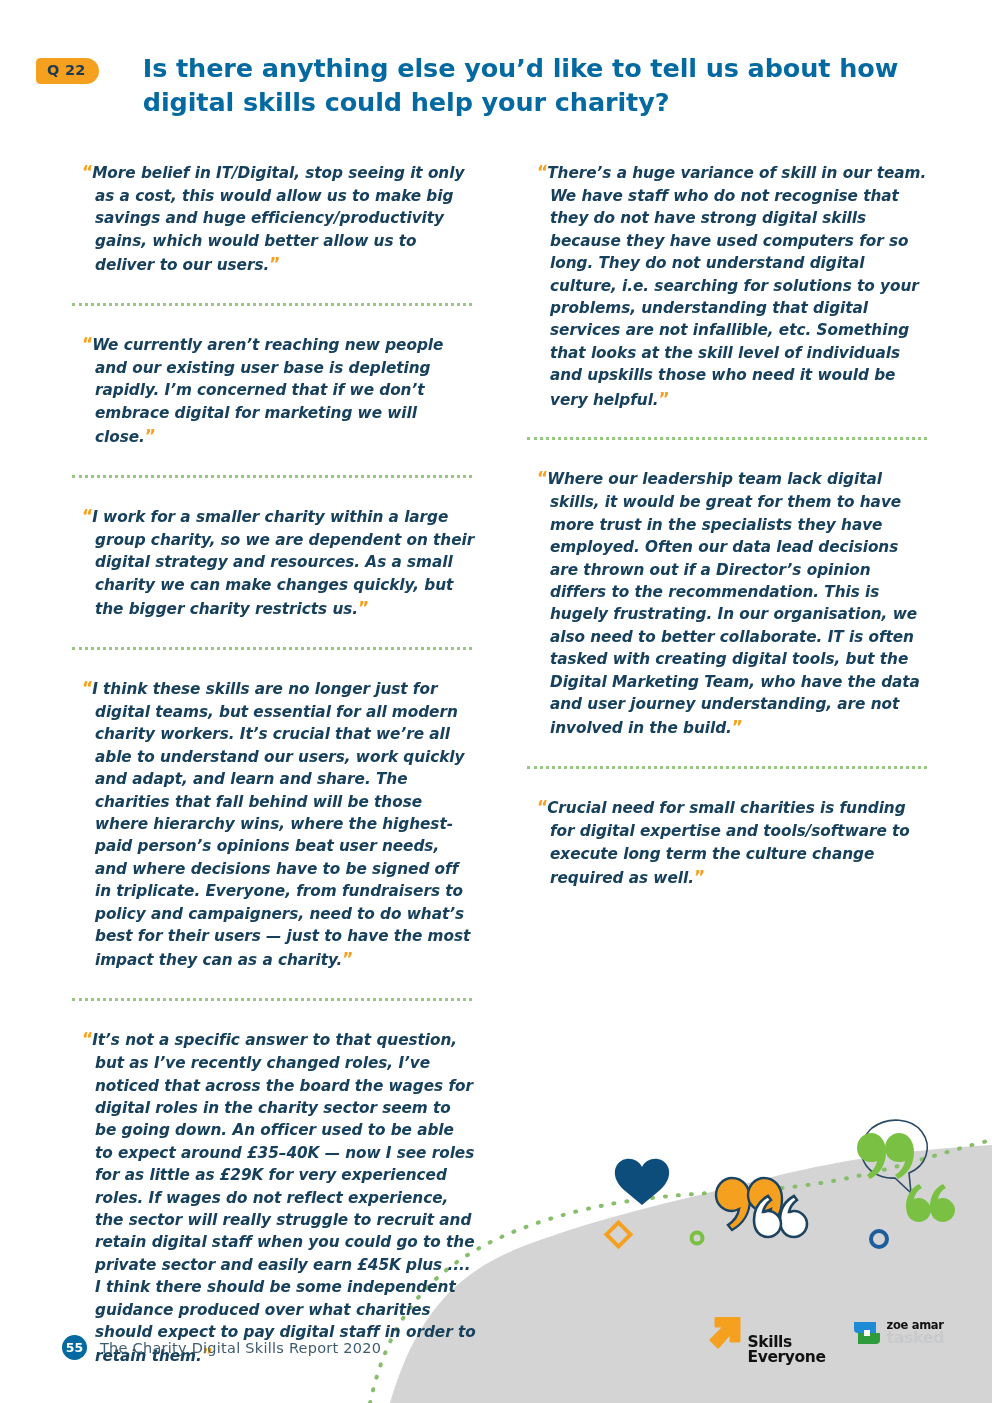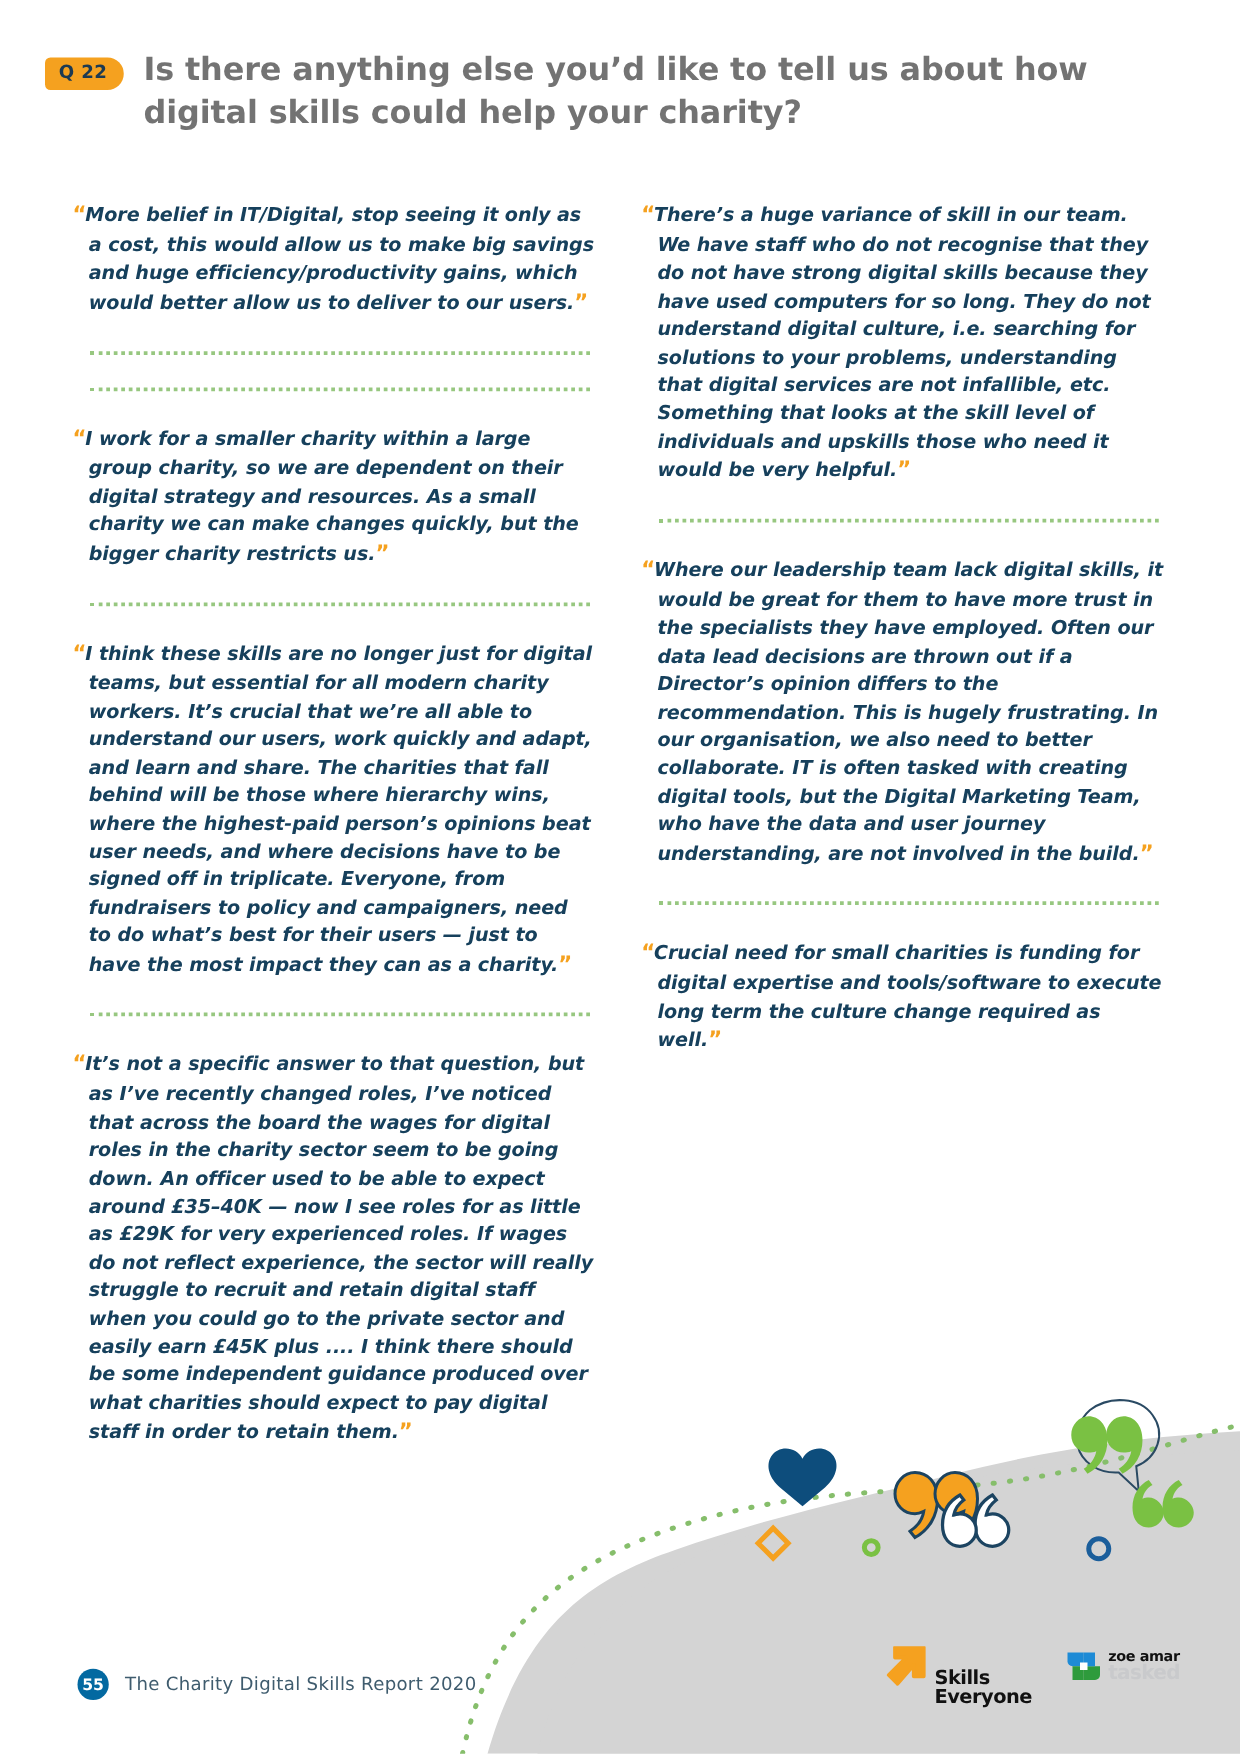--- a/index.html
+++ b/index.html
@@ -21,43 +21,44 @@
     left: 0; top: 0;
     width: 992px; height: 1403px;
     pointer-events: none;
     z-index: 0;
   }
 
   
   .page-header {
     position: absolute;
     left: 36px;
-    top: 40px;
+    top: 52px;
     width: 900px;
     display: flex;
     align-items: flex-start;
     z-index: 3;
+    gap: 28px;
   }
   .q-badge {
     flex: 0 0 auto;
     background: #F5A11F;
     color: #1C3A52;
     font-family: "DejaVu Sans", "Liberation Sans", sans-serif;
     font-weight: bold;
     font-size: 14.5px;
     letter-spacing: .3px;
     padding: 5px 13px 5px 11px;
     border-radius: 6px 18px 18px 6px;
     margin-top: 6px;
     line-height: 1.1;
     white-space: nowrap;
   }
   .q-title {
     margin-left: 16px;
-    color: #737373;
+    color: #0369a1;
     font-size: 25.5px;
     line-height: 1.33;
     font-weight: 600;
     letter-spacing: -0.1px;
     max-width: 800px;
   }
 
   
   .columns {
     position: absolute;
@@ -80,20 +81,21 @@
   }
   .quote-text {
     color: #16405C;
     font-size: 15.3px;
     line-height: 1.465;
     font-style: italic;
     font-weight: 600;
     text-indent: -13px;
     padding-left: 13px;
     letter-spacing: -0.05px;
+    margin-left: 24px;
   }
   .qm {
     color: #F5A11F;
     font-style: normal;
     font-weight: bold;
     font-size: 17px;
   }
   .qm-open  { letter-spacing: -1px; }
   .qm-close { letter-spacing: 0; }
 
@@ -238,20 +240,23 @@
 
 <div class="columns">
 
   <div class="col col-left">
 
     <div class="quote-block">
       <div class="quote-text"><span class="qm qm-open">“</span><span>More belief in IT/Digital, stop seeing it only as a cost, this would allow us to make big savings and huge efficiency/productivity gains, which would better allow us to deliver to our users.</span><span class="qm qm-close">”</span></div>
     </div>
     <div class="divider"></div>
 
+    <div class="quote-block">
+      <div class="quote-text"><span class="qm qm-open">“</span><span>We currently aren’t reaching new people and our existing user base is depleting rapidly. I’m concerned that if we don’t embrace digital for marketing we will close.</span><span class="qm qm-close">”</span></div>
+    </div>
     <div class="divider"></div>
 
     <div class="quote-block">
       <div class="quote-text"><span class="qm qm-open">“</span><span>I work for a smaller charity within a large group charity, so we are dependent on their digital strategy and resources. As a small charity we can make changes quickly, but the bigger charity restricts us.</span><span class="qm qm-close">”</span></div>
     </div>
     <div class="divider"></div>
 
     <div class="quote-block">
       <div class="quote-text"><span class="qm qm-open">“</span><span>I think these skills are no longer just for digital teams, but essential for all modern charity workers. It’s crucial that we’re all able to understand our users, work quickly and adapt, and learn and share. The charities that fall behind will be those where hierarchy wins, where the highest-paid person’s opinions beat user needs, and where decisions have to be signed off in triplicate. Everyone, from fundraisers to policy and campaigners, need to do what’s best for their users — just to have the most impact they can as a charity.</span><span class="qm qm-close">”</span></div>
     </div>

